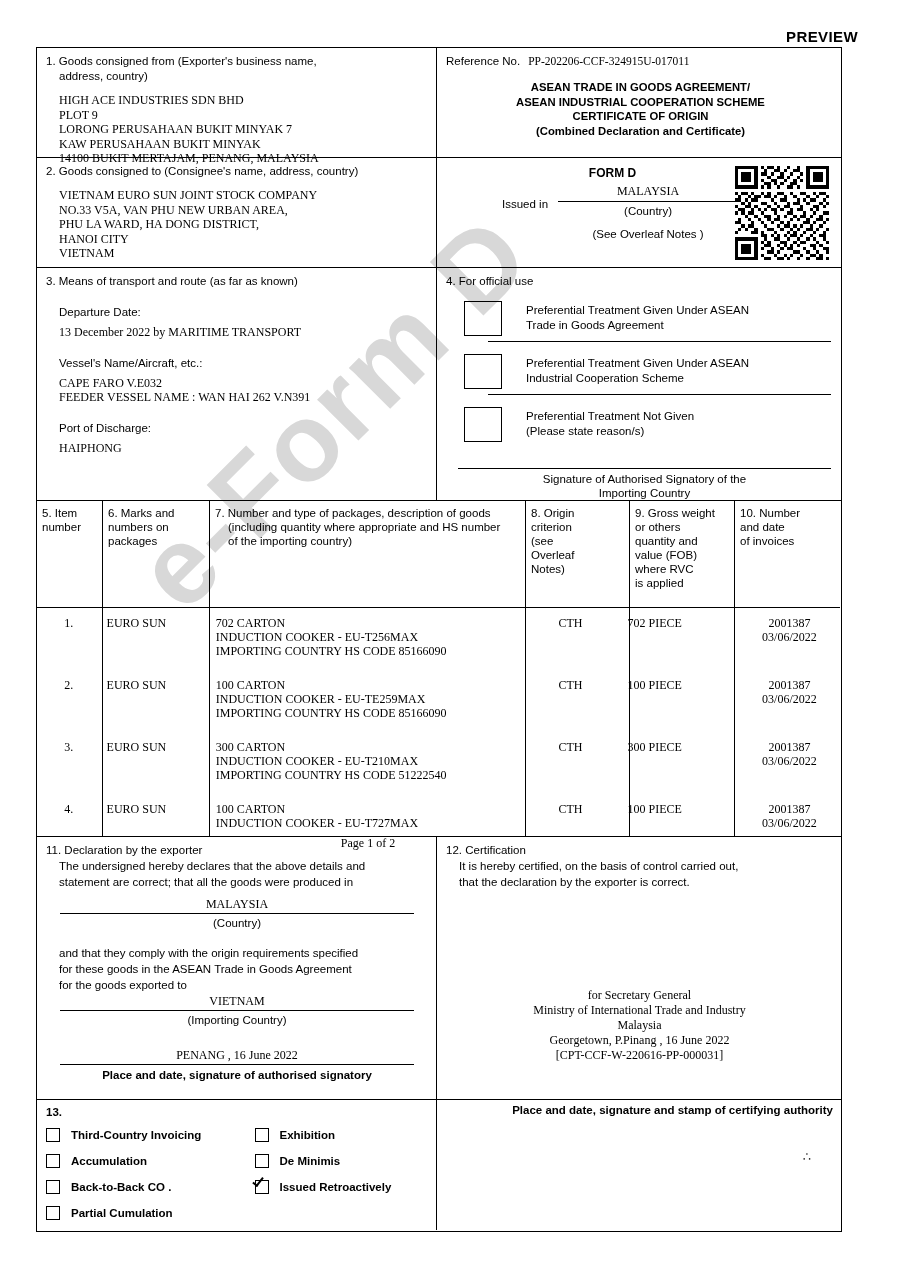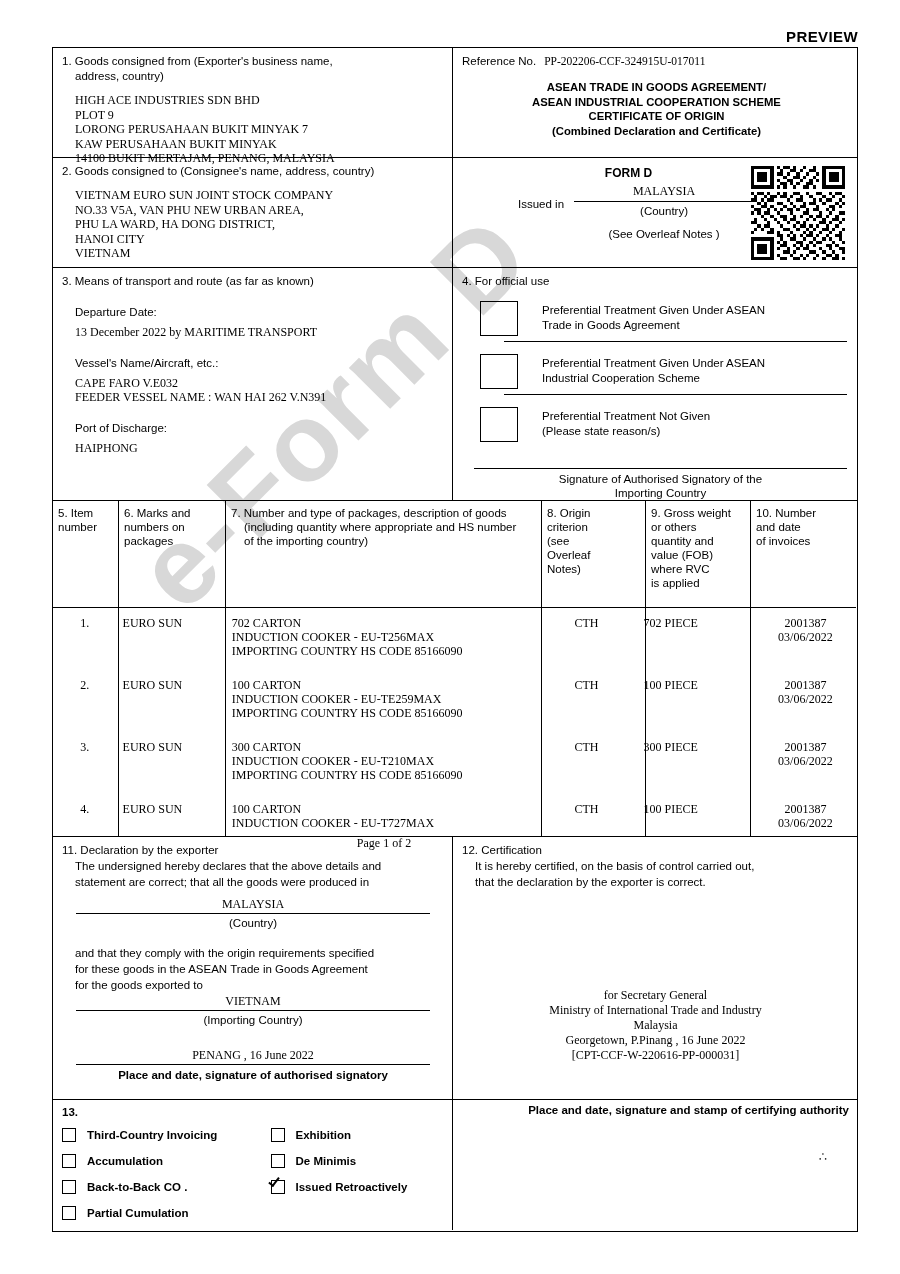--- a/index.html
+++ b/index.html
@@ -40,21 +40,21 @@
     letter-spacing: 2px;
     z-index: 5;
     pointer-events: none;
     user-select: none;
     white-space: nowrap;
   }
 
   
   .form {
     position: absolute;
-    left: 52px; top: 47px;
+    left: 36px; top: 47px;
     width: 806px; height: 1185px;
     border: 1.6px solid #000;
     box-sizing: border-box;
     z-index: 10;
   }
 
   .row { display: flex; }
   .cell { box-sizing: border-box; position: relative; }
 
   .bd-r { border-right: 1.4px solid #000; }
@@ -610,21 +610,21 @@
           <div class="gr-crit">CTH</div>
           <div class="gr-qty">100 PIECE</div>
           <div class="gr-inv">2001387
 03/06/2022</div>
         </div>
         <div class="goods-row" style="margin-top:12px;">
           <div class="gr-num">3.</div>
           <div class="gr-mark">EURO SUN</div>
           <div class="gr-desc">300 CARTON
 INDUCTION COOKER - EU-T210MAX
-IMPORTING COUNTRY HS CODE 85166090</div>
+IMPORTING COUNTRY HS CODE 51222540</div>
           <div class="gr-crit">CTH</div>
           <div class="gr-qty">300 PIECE</div>
           <div class="gr-inv">2001387
 03/06/2022</div>
         </div>
         <div class="goods-row" style="margin-top:12px;">
           <div class="gr-num">4.</div>
           <div class="gr-mark">EURO SUN</div>
           <div class="gr-desc">100 CARTON
 INDUCTION COOKER - EU-T727MAX</div>

